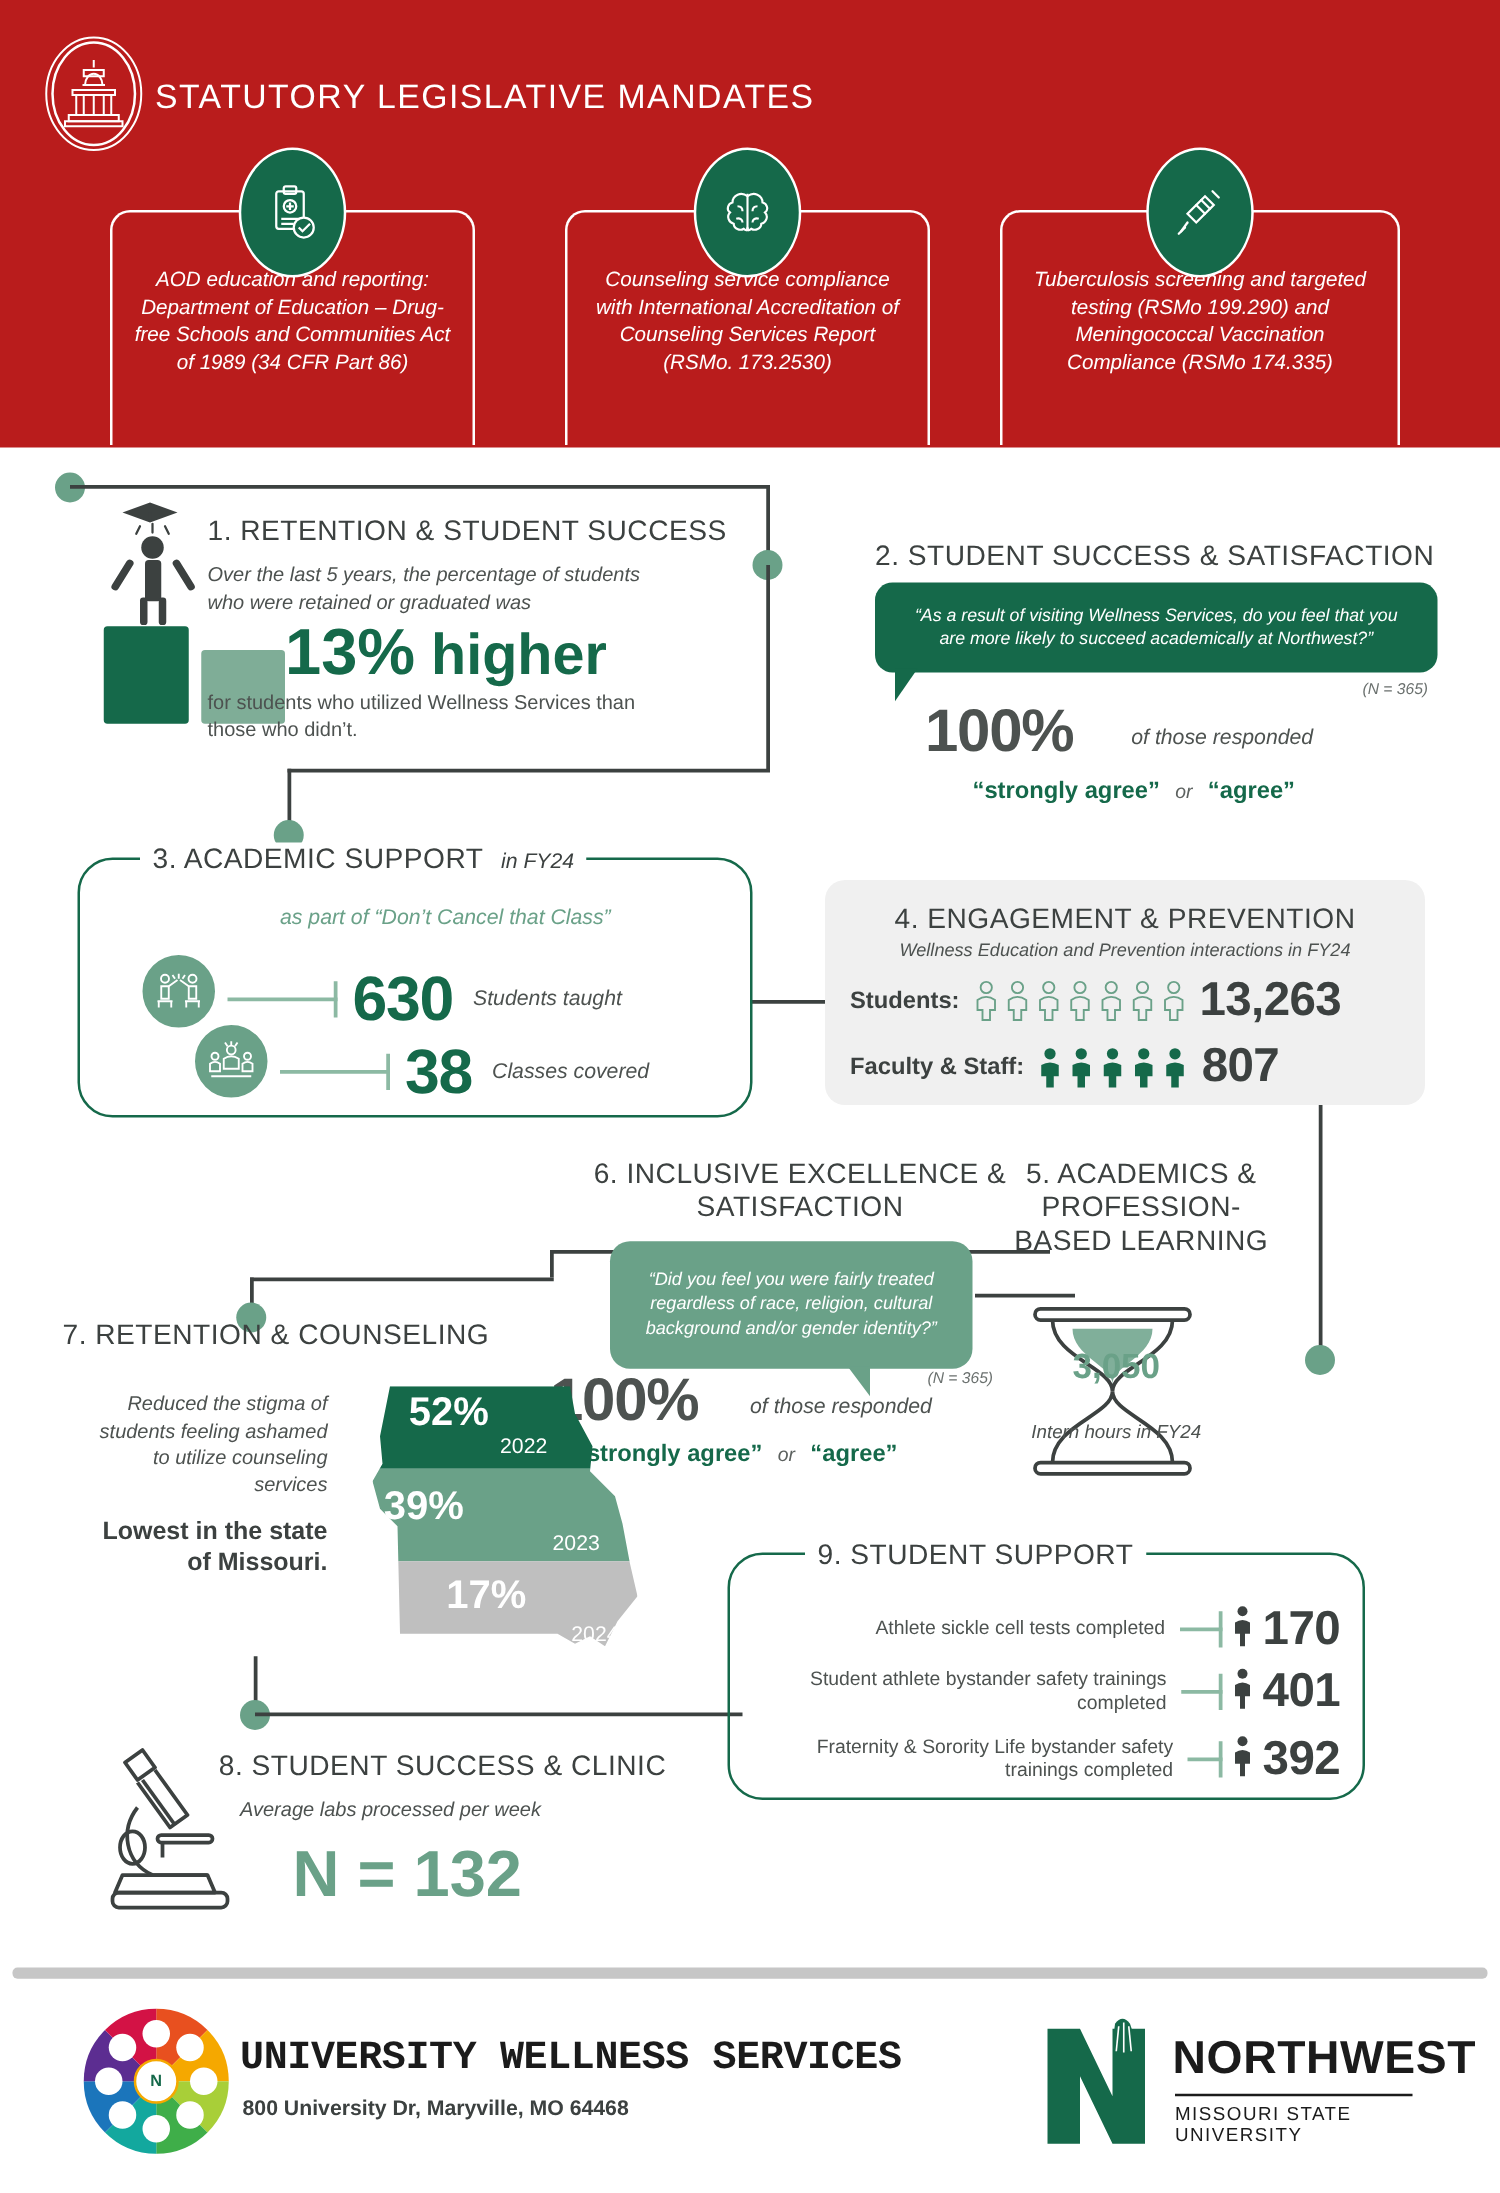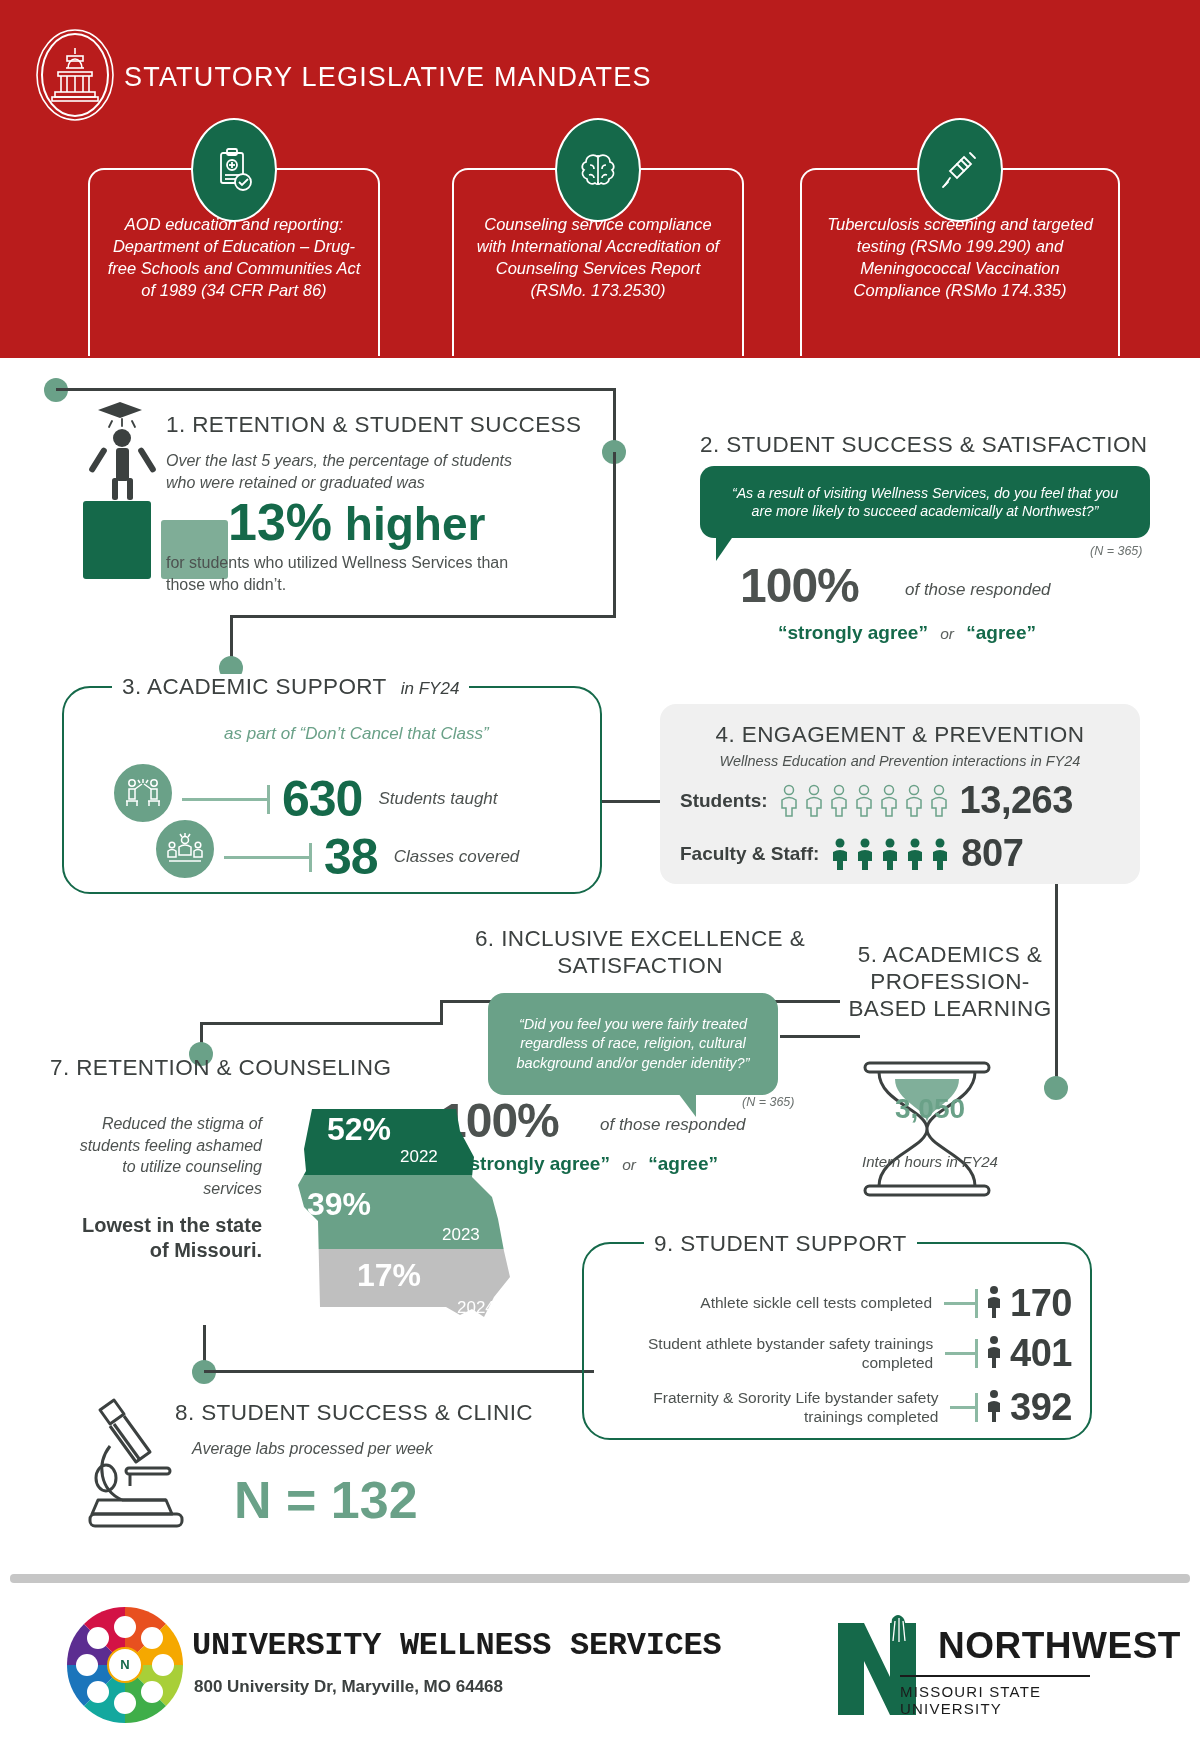--- a/index.html
+++ b/index.html
@@ -192,21 +192,21 @@
     position: absolute; left: 208px; top: 168px; width: 0; height: 0;
     border-right: 18px solid #6aa188;
     border-bottom: 24px solid transparent;
   }
   .s6 .nnote { left: 272px; top: 170px; }
   .s6 .hundred { left: -30px; top: 168px; }
   .s6 .of-resp { left: 130px; top: 190px; }
   .s6 .agreeline { left: -10px; top: 228px; }
 
   
-  .s5 { position: absolute; left: 835px; top: 925px; width: 230px; text-align: center; margin-top: 16px; }
+  .s5 { position: absolute; left: 798px; top: 925px; width: 230px; text-align: center; }
   .s5 .sec-title { line-height: 1.2; }
   .hourglass { position: absolute; left: 12px; top: 118px; width: 160px; height: 140px; }
   .hg-num {
     position: absolute; left: 20px; top: 152px; width: 150px; text-align: center;
     font-size: 28px; font-weight: 700; color: #6aa188;
   }
   .hg-lbl {
     position: absolute; left: 20px; top: 212px; width: 150px; text-align: center;
     font-style: italic; font-size: 15px; color: #4d5250; line-height: 1.25;
   }
@@ -287,21 +287,21 @@
   .uws-addr {
     position: absolute; left: 194px; top: 94px;
     font-size: 17px; color: #3c4140; font-weight: bold;
   }
   .nwN { position: absolute; left: 830px; top: 28px; width: 100px; height: 110px; }
   .nw-word {
     position: absolute; left: 938px; top: 42px;
     font-size: 37px; font-weight: 700; color: #1b1b1b; letter-spacing: .5px;
   }
   .nw-sub {
-    position: absolute; left: 900px; top: 92px;
+    position: absolute; left: 940px; top: 92px;
     font-size: 15px; color: #1b1b1b; letter-spacing: 1.2px;
     border-top: 2px solid #1b1b1b; padding-top: 6px; width: 190px;
   }
 </style>
 </head>
 <body>
 
 <div class="page">
 
   <div class="header">

